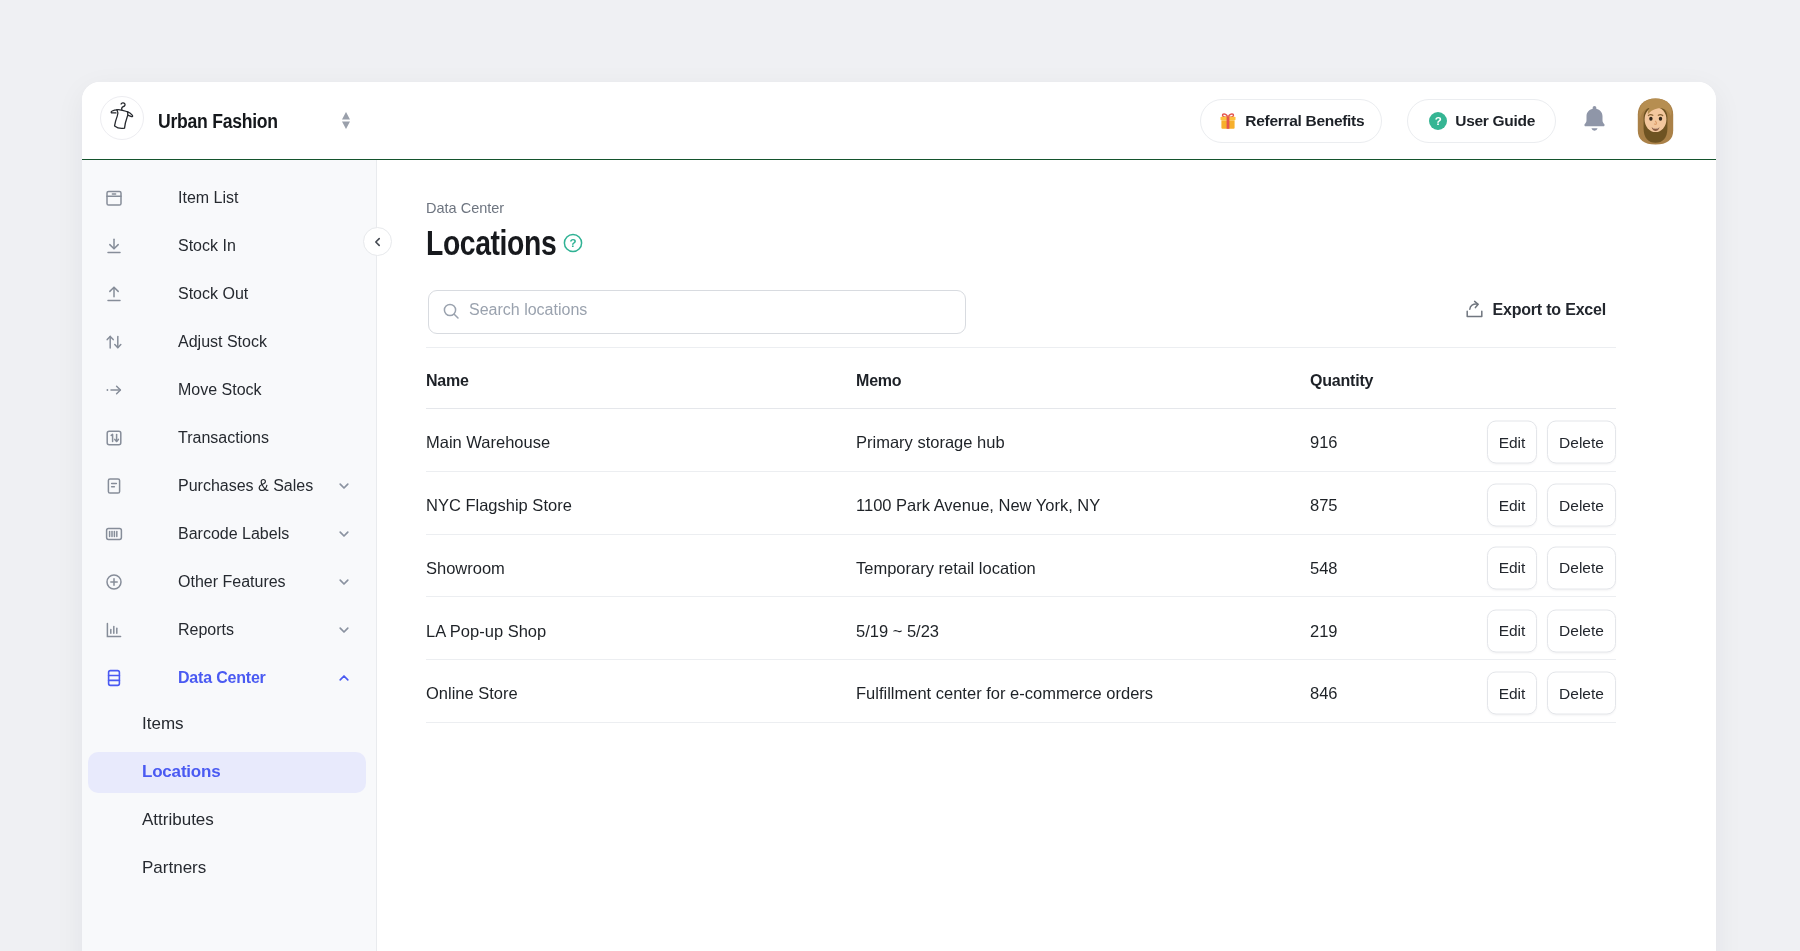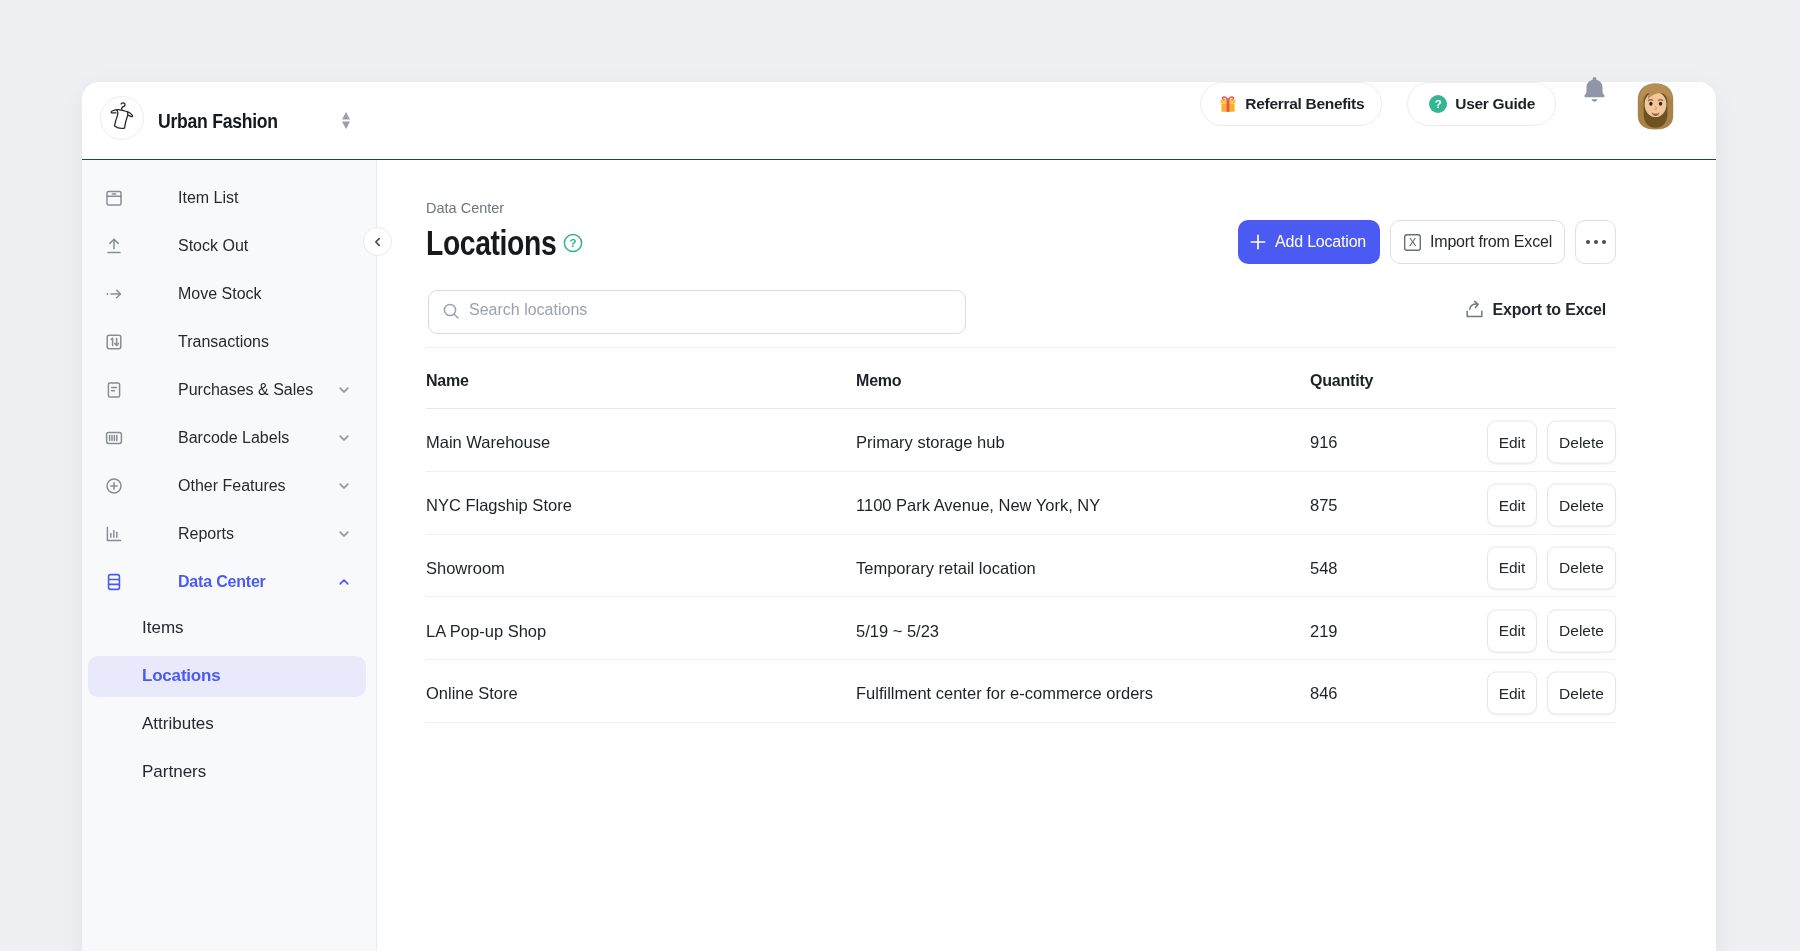--- a/index.html
+++ b/index.html
@@ -4,21 +4,21 @@
 <style>
 * { margin:0; padding:0; box-sizing:border-box; }
 html,body { width:1800px; height:951px; overflow:hidden; }
 body { background:#eff0f3; font-family:"Liberation Sans", sans-serif; color:#1e2227; }
 .card { position:absolute; left:82px; top:82px; width:1634px; height:900px; background:#fff; border-radius:18px; box-shadow:0 8px 30px rgba(20,30,50,.06); }
 
 .topbar { position:absolute; left:0; top:0; width:100%; height:78px; border-bottom:1px solid #14532d; border-radius:18px 18px 0 0; background:#fff; }
 .logo { position:absolute; left:18px; top:14px; width:44px; height:44px; border-radius:50%; border:1px solid #ededf1; background:#fff; }
 .wsname { position:absolute; left:76px; top:0; height:78px; line-height:78px; font-size:20px; font-weight:700; letter-spacing:-.3px; transform:scaleX(.88); transform-origin:0 50%; color:#15181c; }
 .sorter { position:absolute; left:260px; top:30px; }
-.tr-group { position:absolute; right:40px; top:0; height:78px; display:flex; align-items:flex-start; }
+.tr-group { position:absolute; right:40px; top:0; height:78px; display:flex; align-items:center; }
 .pill { display:flex; align-items:center; height:44px; border:1px solid #ebedf0; border-radius:22px; background:#fff; padding:0 17px 0 18px; font-size:15.5px; font-weight:700; letter-spacing:-.3px; color:#1d2127; }
 .pill svg, .pill .gift { margin-right:8px; }
 .pill.referral { margin-right:25px; }
 .pill.guide { margin-right:26px; padding:0 20px 0 21px; }
 .bell { margin-right:28px; margin-top:-7px; }
 
 .sidebar { position:absolute; left:0; top:78px; bottom:0; width:295px; background:#f8f9fb; border-right:1px solid #e9ebee; border-radius:0 0 0 18px; padding-top:14px; }
 .nav li { list-style:none; position:relative; height:48px; display:flex; align-items:center; font-size:16px; color:#262a30; }
 .nav li .ic { position:absolute; left:22px; top:50%; transform:translateY(-50%); width:20px; height:20px; }
 .nav li .lbl { margin-left:96px; }
@@ -126,25 +126,42 @@
       <li>
           <svg class="ic" viewBox="0 0 20 20" fill="none" stroke="#868d99" stroke-width="1.5" stroke-linecap="round">
             <rect x="3" y="3.5" width="14" height="13.5" rx="1.6"></rect>
             <path d="M3 8.2 H17"></path>
             <path d="M8.4 5.9 H11.6"></path>
           </svg>
           <span class="lbl">Item List</span>
         </li>
       <li>
           <svg class="ic" viewBox="0 0 20 20" fill="none" stroke="#868d99" stroke-width="1.5" stroke-linecap="round" stroke-linejoin="round">
+            <path d="M10 3.2 V12.6"></path>
+            <path d="M5.8 8.6 L10 12.8 L14.2 8.6"></path>
+            <path d="M4 16.4 H16"></path>
+          </svg>
+          <span class="lbl">Stock In</span>
+        </li>
+      <li>
+          <svg class="ic" viewBox="0 0 20 20" fill="none" stroke="#868d99" stroke-width="1.5" stroke-linecap="round" stroke-linejoin="round">
             <path d="M10 12.8 V3.4"></path>
             <path d="M5.8 7.4 L10 3.2 L14.2 7.4"></path>
             <path d="M4 16.4 H16"></path>
           </svg>
           <span class="lbl">Stock Out</span>
+        </li>
+      <li>
+          <svg class="ic" viewBox="0 0 20 20" fill="none" stroke="#868d99" stroke-width="1.5" stroke-linecap="round" stroke-linejoin="round">
+            <path d="M6.2 16 V4.6"></path>
+            <path d="M3.2 7.6 L6.2 4.4 L9.2 7.6"></path>
+            <path d="M13.8 4.6 V15.6"></path>
+            <path d="M10.8 12.6 L13.8 15.8 L16.8 12.6"></path>
+          </svg>
+          <span class="lbl">Adjust Stock</span>
         </li>
       <li>
           <svg class="ic" viewBox="0 0 20 20" fill="none" stroke="#868d99" stroke-width="1.5" stroke-linecap="round" stroke-linejoin="round">
             <circle cx="3.4" cy="10" r="0.9" fill="#868d99" stroke="none"></circle>
             <path d="M7 10 H16.2"></path>
             <path d="M12.6 6.2 L16.4 10 L12.6 13.8"></path>
           </svg>
           <span class="lbl">Move Stock</span>
         </li>
       <li>
@@ -238,43 +255,20 @@
 
   <div class="main">
     <div class="crumb">Data Center</div>
     <div class="h1row">
       <h1>Locations</h1>
     </div>
     <svg class="help" width="20" height="20" viewBox="0 0 20 20">
       <circle cx="10" cy="10" r="8.6" fill="none" stroke="#2fb294" stroke-width="1.5"></circle>
       <text x="10" y="14.4" font-family="Liberation Sans, sans-serif" font-size="11.5" font-weight="bold" fill="#2fb294" text-anchor="middle">?</text>
     </svg>
-    <div class="actions">
-      <div class="btn btn-primary">
-        <svg width="18" height="18" viewBox="0 0 18 18" fill="none" stroke="#fff" stroke-width="1.7" stroke-linecap="round">
-            <path d="M9 2.4 V15.6"></path>
-            <path d="M2.4 9 H15.6"></path>
-          </svg>
-        Add Location
-      </div>
-      <div class="btn btn-ghost">
-        <svg width="19" height="19" viewBox="0 0 19 19" fill="none">
-            <rect x="1.7" y="1.7" width="15.6" height="15.6" rx="2.2" stroke="#697077" stroke-width="1.4"></rect>
-            <text x="9.5" y="13.4" font-family="Liberation Sans, sans-serif" font-size="11" fill="#535a63" text-anchor="middle">X</text>
-          </svg>
-        Import from Excel
-      </div>
-      <div class="btn btn-more">
-        <svg width="22" height="6" viewBox="0 0 22 6">
-            <circle cx="3" cy="3" r="2.1" fill="#4a515b"></circle>
-            <circle cx="11" cy="3" r="2.1" fill="#4a515b"></circle>
-            <circle cx="19" cy="3" r="2.1" fill="#4a515b"></circle>
-          </svg>
-      </div>
-    </div>
     <div class="searchrow">
       <div class="search">
         <svg width="18" height="18" viewBox="0 0 18 18" fill="none" stroke="#9aa2ae" stroke-width="1.5" stroke-linecap="round">
             <circle cx="8" cy="8" r="5.6"></circle>
             <path d="M12.2 12.2 L16 16"></path>
           </svg>
         <div class="ph">Search locations</div>
       </div>
       <div class="export">
         <svg width="19" height="20" viewBox="0 0 19 20" fill="none" stroke="#70767f" stroke-width="1.5" stroke-linecap="round" stroke-linejoin="round">

